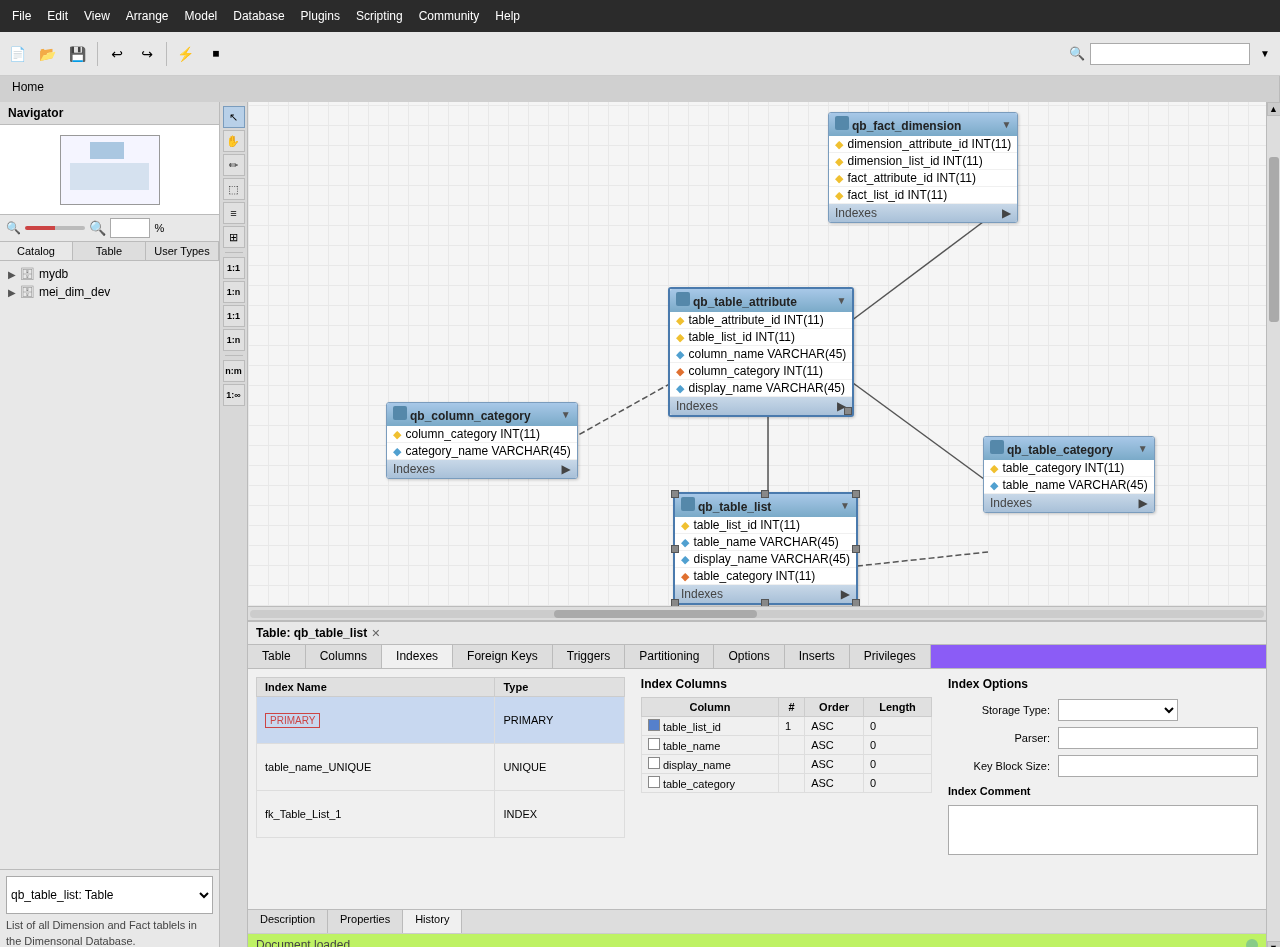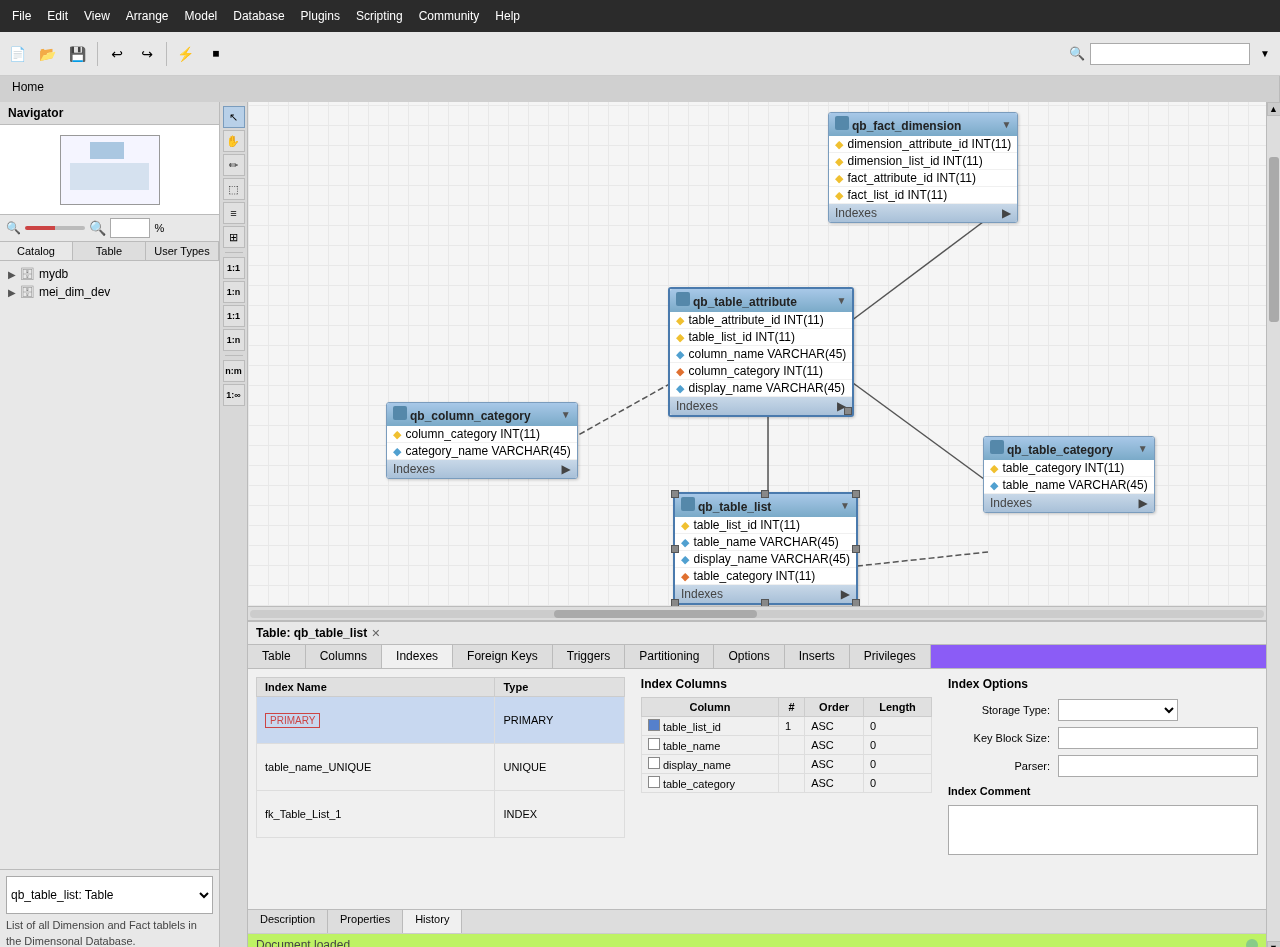--- a/index.html
+++ b/index.html
@@ -478,25 +478,25 @@
 
         <div id="indexes-right">
           <div class="index-options-title">Index Options</div>
           <div class="index-option-row">
             <span class="index-option-label">Storage Type:</span>
             <select class="index-option-select">
               <option></option>
             </select>
           </div>
           <div class="index-option-row">
-            <span class="index-option-label">Key Block Size:</span>
+            <span class="index-option-label">Parser:</span>
             <input type="text" class="index-option-input" style="width: 200px;">
           </div>
           <div class="index-option-row">
-            <span class="index-option-label">Parser:</span>
+            <span class="index-option-label">Key Block Size:</span>
             <input type="text" class="index-option-input" style="width: 200px;">
           </div>
           <div style="margin-top:8px;">
             <div style="font-weight:bold;font-size:11px;margin-bottom:4px;">Index Comment</div>
             <textarea class="index-comment-area" style=""></textarea>
           </div>
         </div>
       </div>
 
       <div id="status-tabs">

